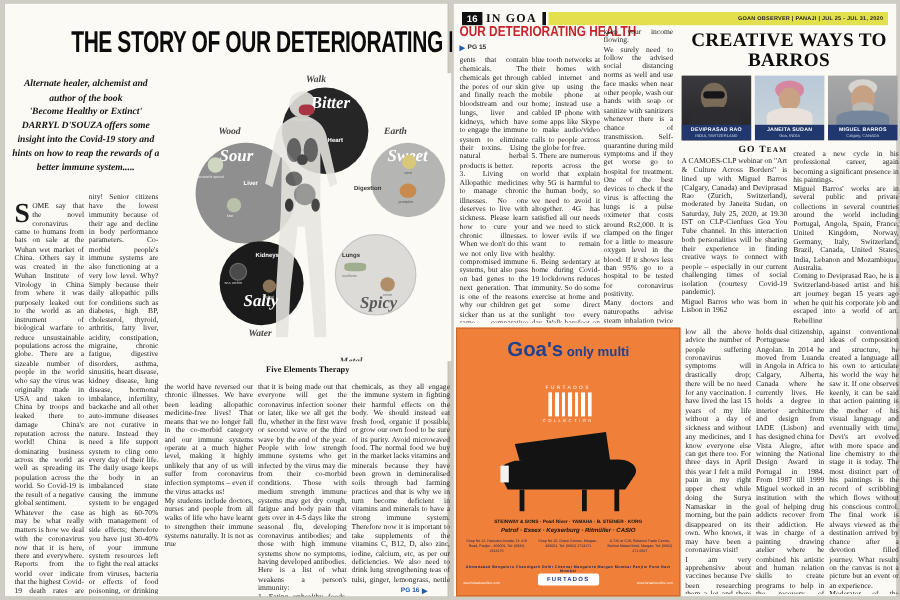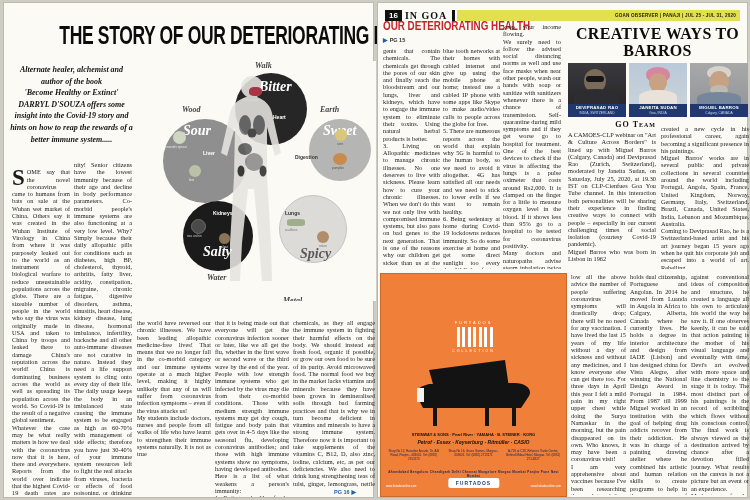--- a/index.html
+++ b/index.html
@@ -123,20 +123,21 @@
     <div class="food" style="left:150px;top:158px;width:18px;height:7px;border-radius:30%;background:#9fae8d;"></div>
     <span class="fname" style="left:148px;top:167px;color:#777;">scallions</span>
     <div class="food" style="left:180px;top:170px;width:12px;height:12px;background:#b08e6a;"></div>
     <span class="fname" style="left:182px;top:183px;color:#777;">onion</span>
     <div class="food" style="left:54px;top:158px;width:13px;height:13px;background:#4a4a4a;border:1px solid #6a6a6a;"></div>
     <span class="fname" style="left:50px;top:173px;color:#cfcfcf;">sea urchin</span>
     <div class="food" style="left:82px;top:172px;width:11px;height:11px;background:#8a7358;"></div>
     <span class="fname" style="left:82px;top:184px;color:#cfcfcf;">walnut</span>
   </div>
 
+  <div class="figcap" style="left:133px;top:301px;width:239px;">Five Elements Therapy</div>
 
   <div class="col" style="left:133px;top:316px;width:74px;height:178px;">the world have reversed our chronic illnesses. We have been leading allopathic medicine-free lives! That means that we no longer fall in the co-morbid category and our immune systems operate at a much higher level, making it highly unlikely that any of us will suffer from coronavirus infection symptoms – even if the virus attacks us!
 My students include doctors, nurses and people from all walks of life who have learnt to strengthen their immune systems naturally. It is not as true</div>
   <div class="col" style="left:211px;top:316px;width:74px;height:178px;">that it is being made out that everyone will get the coronavirus infection sooner or later, like we all get the flu, whether in the first wave or second wave or the third wave by the end of the year. People with low strength immune systems who get infected by the virus may die from their co-morbid conditions. Those with medium strength immune systems may get dry cough, fatigue and body pain that gets over in 4-5 days like the seasonal flu, developing coronavirus antibodies; and those with high immune systems show no symptoms, having developed antibodies.
 Here is a list of what weakens a person's immunity:
 1. Eating unhealthy foods, foods containing animal fat, processed sugar, refined oil and also processed foods that contain</div>
   <div class="col" style="left:289px;top:316px;width:82px;height:168px;">chemicals, as they all engage the immune system in fighting their harmful effects on the body. We should instead eat fresh food, organic if possible, or grow our own food to be sure of its purity. Avoid microwaved food. The normal food we buy in the market lacks vitamins and minerals because they have been grown in demineralised soils through bad farming practices and that is why we in turn become deficient in vitamins and minerals to have a strong immune system. Therefore now it is important to take supplements of the vitamins C, B12, D, also zinc, iodine, calcium, etc, as per our deficiencies. We also need to drink lung strengthening teas of tulsi, ginger, lemongrass, nettle and turmeric.
 2. Using body products, cleaning agents and deter-</div>
 
   <div class="jump" style="left:330px;top:485px;">
@@ -168,20 +169,21 @@
 6. Being sedentary at home during Covid-19 lockdowns reduces immunity. So do some exercise at home and get some direct sunlight too every day. Walk barefoot on the earth to reduce internal inflammation and increase body immunity.
 7. Stressing about what's going on in the world also brings down our immunity. So instead of worrying take proactive steps: Meditate daily, resolve relationship problems, work online from home, make goods at home, deliver online services to</div>
   <div class="col" style="left:125px;top:20px;width:58px;height:246px;">keep your income flowing.
 We surely need to follow the advised social distancing norms as well and use face masks when near other people, wash our hands with soap or sanitize with sanitizers whenever there is a chance of transmission. Self-quarantine during mild symptoms and if they get worse go to hospital for treatment. One of the best devices to check if the virus is affecting the lungs is a pulse oximeter that costs around Rs2,000. It is clamped on the finger for a little to measure oxygen level in the blood. If it shows less than 95% go to a hospital to be tested for coronavirus positivity.
 Many doctors and naturopaths advise steam inhalation twice or thrice a day since repeated heat kills coronavirus first accumulating in the para nasal passages for 3-4 days before making its way to the lungs. What I am doing is breathing the hot air of my hair blow dryer for 3 minutes after covering the rest of my face with a thick towel, whenever I come home from outside, and once every night before going to bed! I feel there is no harm in offering this advice as well.
 I believe that if we fol-</div>
   <div class="col" style="left:193px;top:270px;width:55px;height:222px;">low all the above advice the number of people suffering coronavirus symptoms will drastically drop; there will be no need for any vaccination. I have lived the last 15 years of my life without a day of sickness and without any medicines, and I know everyone else can get there too. For three days in April this year I felt a mild pain in my right upper chest while doing the Surya Namaskar in the morning, but the pain disappeared on its own. Who knows, it may have been a coronavirus visit!
 I am very apprehensive about vaccines because I've been researching them a lot and there are innumerable accounts from across the world of the damage they have caused the human body, instead of benefits, in the last 30 years. After all, vaccines are made by the same business companies which have scammed us into taking Allopathic medicines for chronic illnesses over the last 50 years and profiteered from our misery. Personal experience and my research tells me that vaccines are designed to keep us sick! ■</div>
 
   <div class="ad" style="left:2px;top:270px;width:187px;height:224px;">
+    <div class="adline" style="top:8px;font-size:11px;"><span style="font-size:17px;">Goa's</span><span> only multi</span></div>
     <div class="adsmallwhite" style="top:46px;font-size:4px;">FURTADOS</div>
     <div style="position:absolute;top:53px;left:76px;width:36px;height:20px;background:repeating-linear-gradient(90deg,#fff 0 3px,rgba(255,255,255,0) 3px 5.5px);"></div>
     <div class="adsmallwhite" style="top:75px;font-size:3.5px;">COLLECTION</div>
     <svg style="position:absolute;left:28px;top:84px;" width="130" height="72" viewBox="0 0 130 72">
       <g fill="#131313">
         <path d="M20 12 L96 2 L100 30 L24 26 Z"></path>
         <rect x="88" y="12" width="2.5" height="22" transform="rotate(14 88 12)"></rect>
         <path d="M14 28 C9 29 7 36 10 42 L14 50 L112 50 L120 38 C124 31 116 25 106 25 L20 26 Z"></path>
         <rect x="24" y="50" width="4" height="18"></rect>
         <rect x="76" y="50" width="4" height="18"></rect>

